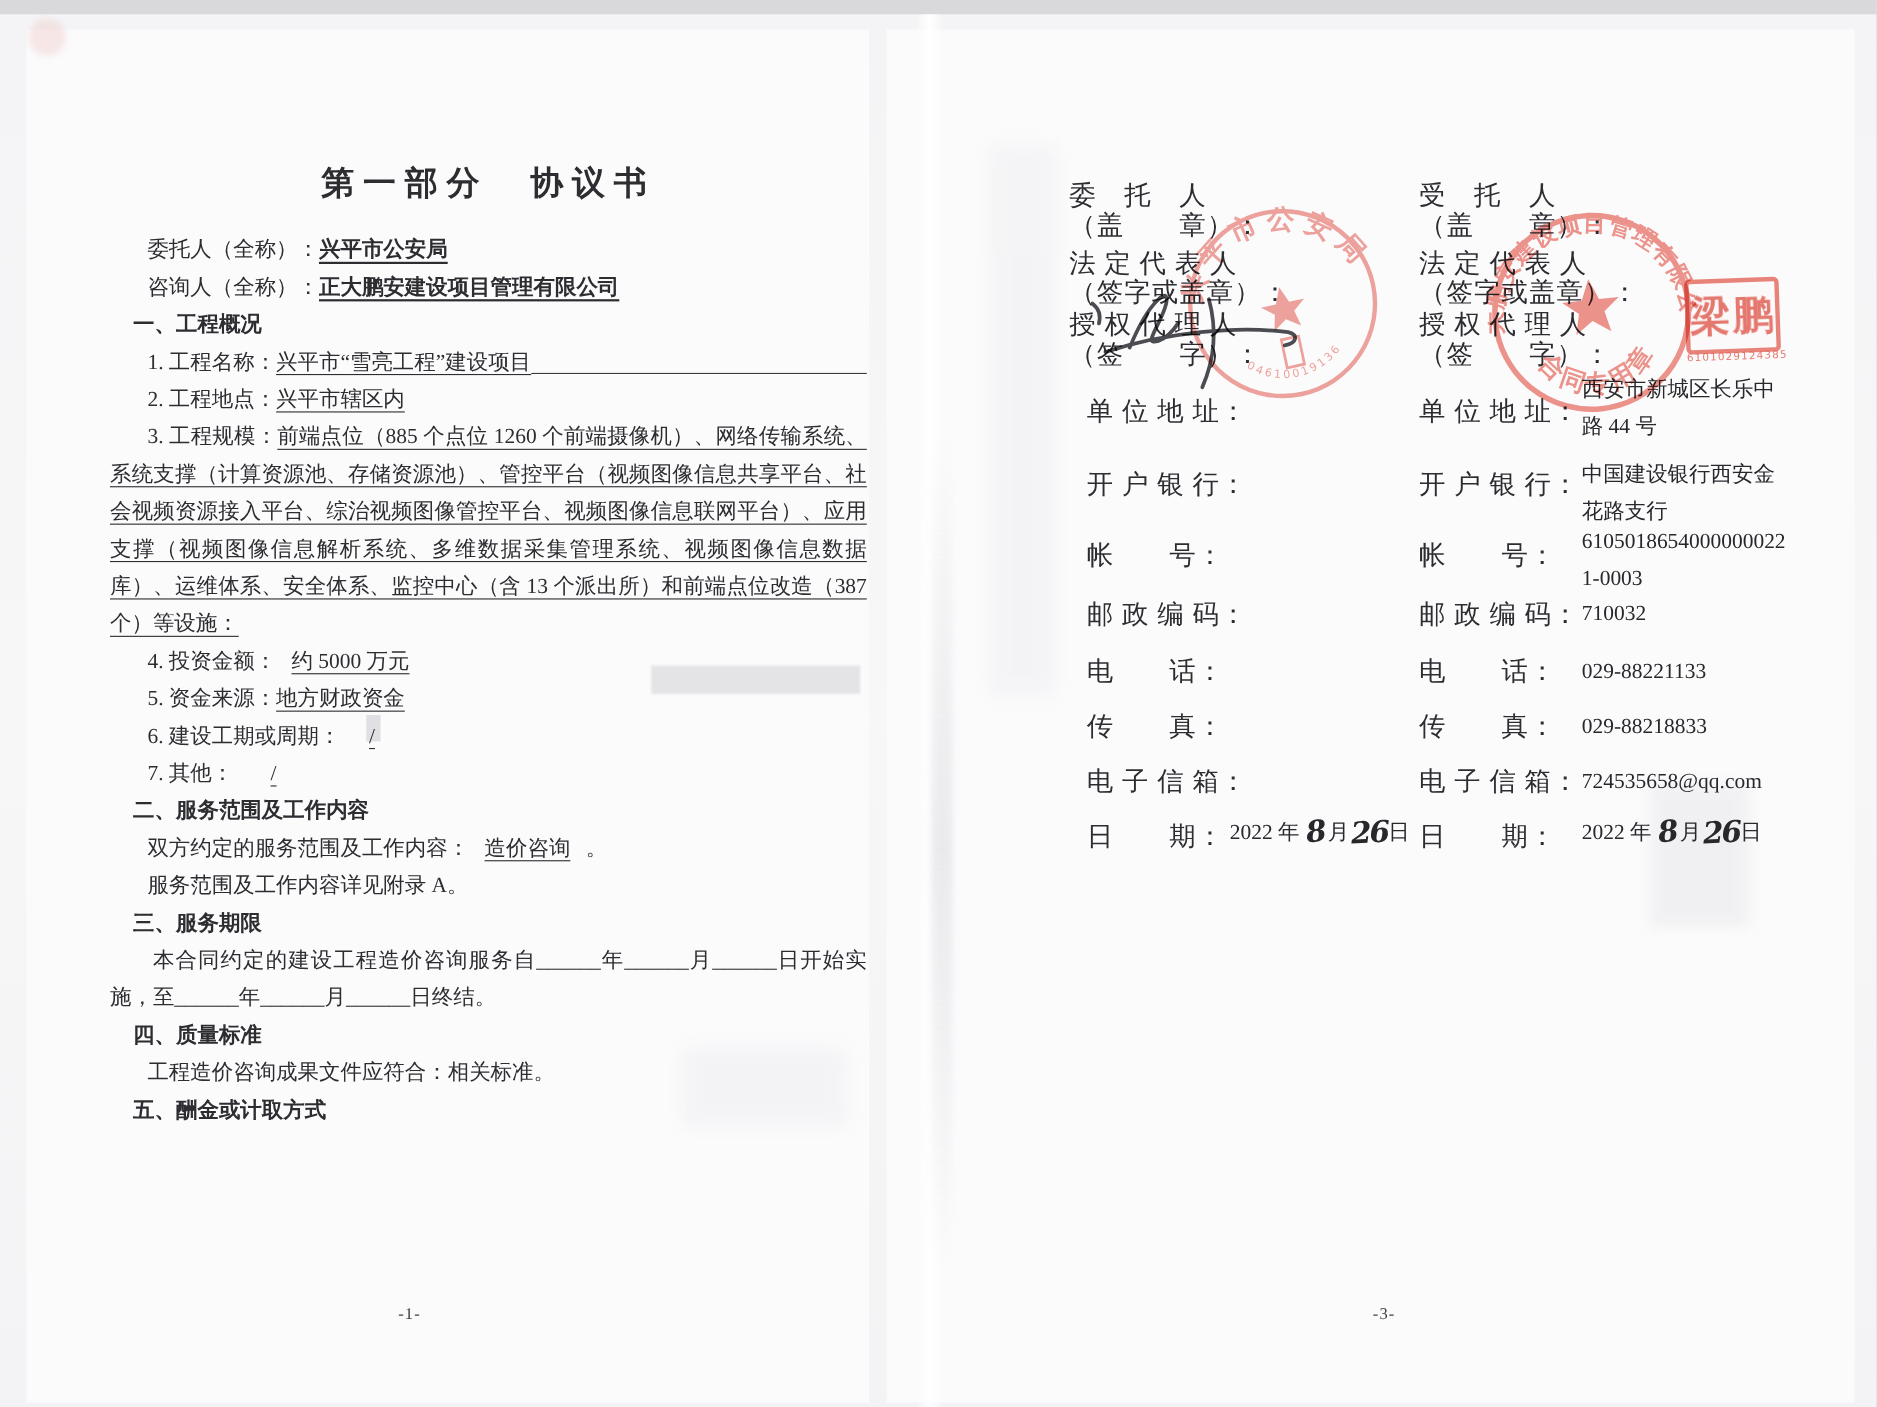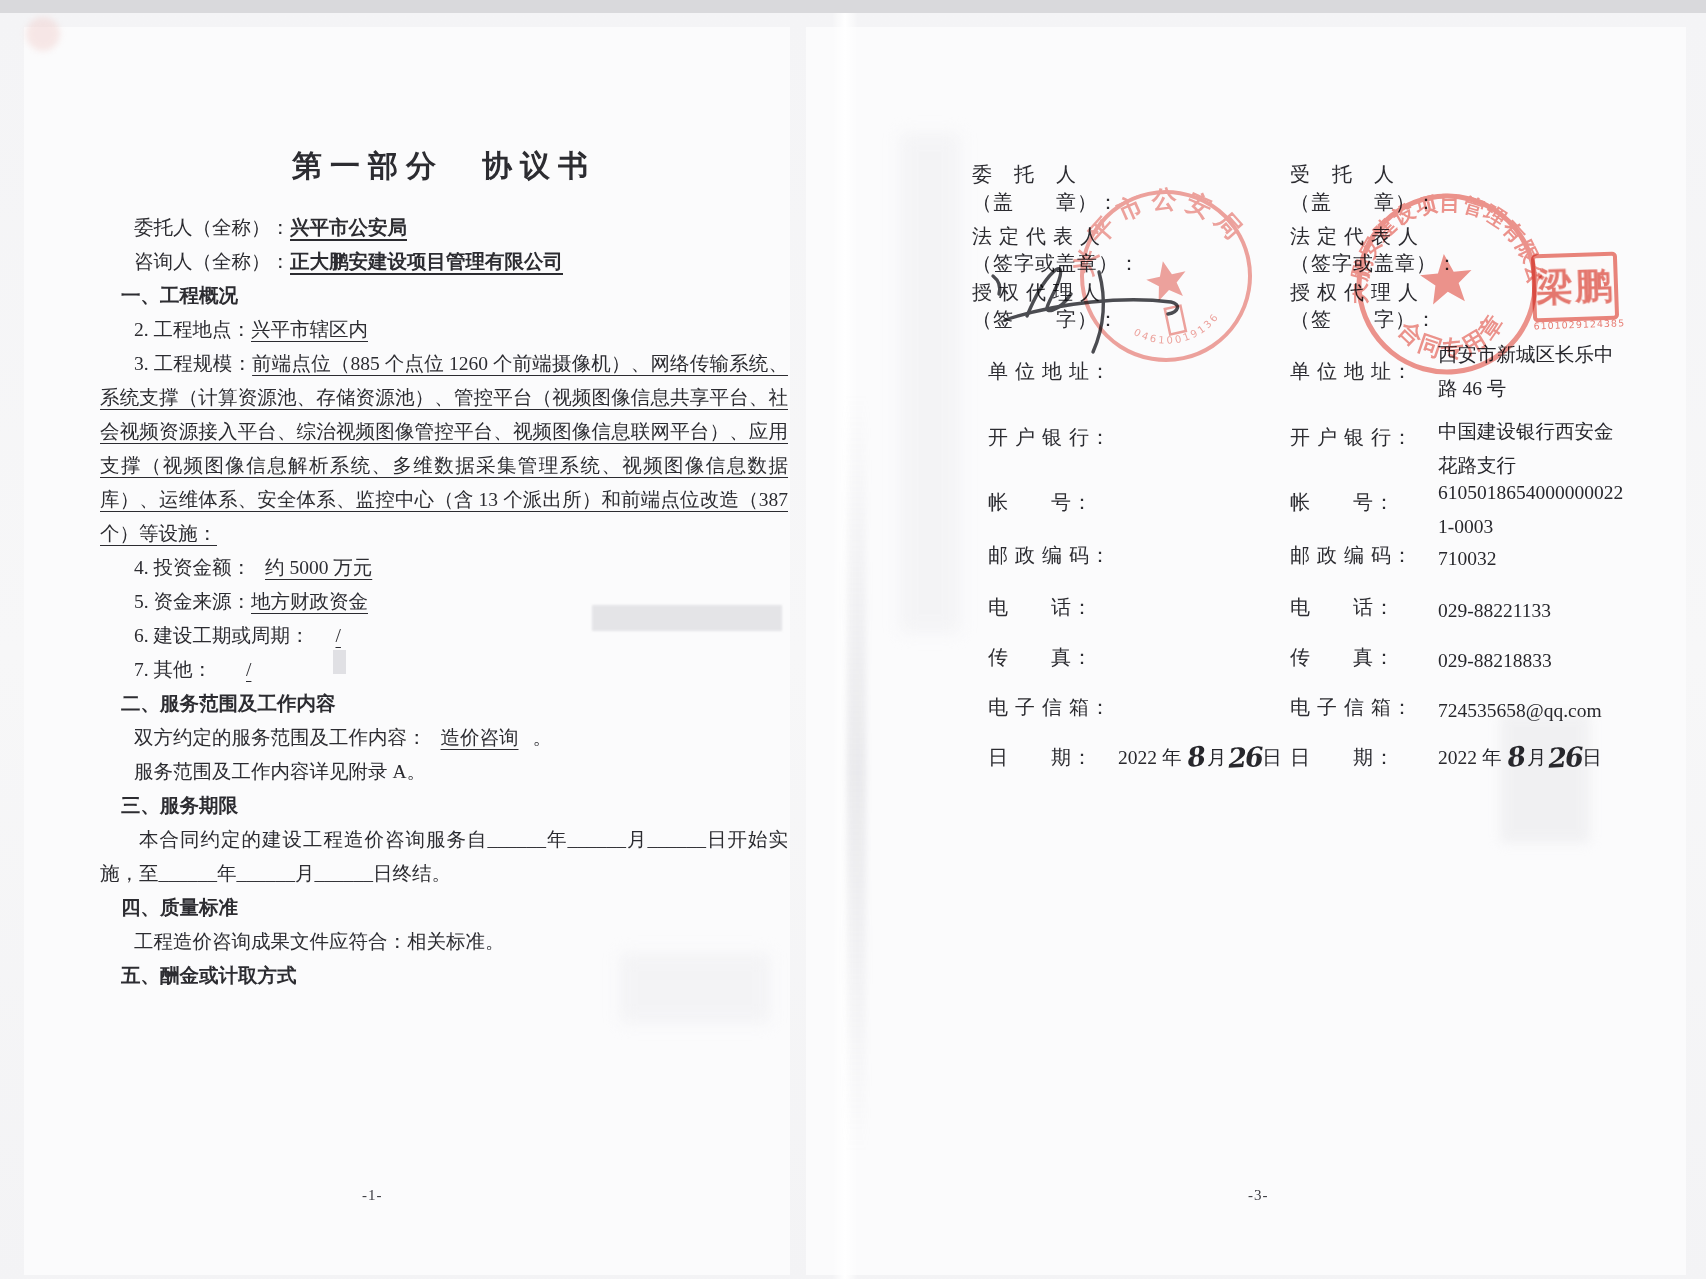--- a/index.html
+++ b/index.html
@@ -26,21 +26,21 @@
   .uv { text-decoration:underline; text-underline-offset:5px; text-decoration-thickness:1px; }
   .row { display:flex; }
   .row .lbl { padding-left:34px; white-space:nowrap; }
   .tail { flex:1 1 auto; border-bottom:1px solid #3a3a3f; margin-bottom:7px; }
   .pad-s { padding:0 26px; }
   .pad-m { padding:0 34px; }
   .pad-w { padding:0 14px; }
   .pnum { position:absolute; font-size:15px; letter-spacing:1px; color:#3b3b41; }
 
   
-  .l3 { position:absolute; font-size:20px; white-space:pre; color:#2c2c31; letter-spacing:1px; }
+  .l3 { position:absolute; font-size:24px; white-space:pre; color:#2c2c31; letter-spacing:1px; }
   .v3 { position:absolute; font-size:19.5px; line-height:34px; white-space:pre; color:#27272c; }
   .hand { display:inline-block; font-size:27px; line-height:1; font-style:italic; font-weight:600;
           transform:rotate(-6deg) translateY(2px); margin:0 1px; font-family:"DejaVu Serif",serif; }
   .hand2 { transform:rotate(-3deg) translateY(3px); letter-spacing:-2px; }
 
   
   .seal { position:absolute; mix-blend-mode:multiply; pointer-events:none; }
   .stamp-box { position:absolute; left:1532px; top:240px; width:86px; height:68px;
     border:4px solid rgba(228,86,74,.72); border-radius:5px; transform:rotate(-2deg);
     mix-blend-mode:multiply; display:flex; align-items:center; justify-content:center;
@@ -80,20 +80,25 @@
 
   <div id="p1">
     <div class="t">第一部分　协议书</div>
 
     <p class="ln indi"><span>委托人（全称）：</span><span class="pv">兴平市公安局</span></p>
     <p class="ln indi"><span>咨询人（全称）：</span><span class="pv">正大鹏安建设项目管理有限公司</span></p>
 
 
     <p class="ln sec">一、工程概况</p>
 
+    <div class="ln row">
+        <span class="lbl">1. 工程名称：</span>
+        <span class="uv">兴平市“雪亮工程”建设项目</span>
+        <span class="tail"></span>
+      </div>
     <p class="ln indi"><span>2. 工程地点：</span><span class="uv">兴平市辖区内</span></p>
     <p class="ln indi"><span>3. 工程规模：</span><span class="uv">前端点位（885 个点位 1260 个前端摄像机）、网络传输系统、系统支撑（计算资源池、存储资源池）、管控平台（视频图像信息共享平台、社会视频资源接入平台、综治视频图像管控平台、视频图像信息联网平台）、应用支撑（视频图像信息解析系统、多维数据采集管理系统、视频图像信息数据库）、运维体系、安全体系、监控中心（含 13 个派出所）和前端点位改造（387 个）等设施：</span></p>
     <p class="ln indi"><span>4. 投资金额：</span><span class="uv pad-w">约 5000 万元</span></p>
     <p class="ln indi"><span>5. 资金来源：</span><span class="uv">地方财政资金</span></p>
     <p class="ln indi"><span>6. 建设工期或周期：</span><span class="uv pad-s">/</span></p>
     <p class="ln indi"><span>7. 其他：</span><span class="uv pad-m">/</span></p>
 
     <p class="ln sec">二、服务范围及工作内容</p>
     <p class="ln indi"><span>双方约定的服务范围及工作内容：</span><span class="uv pad-w">造价咨询</span><span>。</span></p>
     <p class="ln indi">服务范围及工作内容详见附录 A。</p>
@@ -133,21 +138,21 @@
   <div class="l3" style="left:1290px;top:293px;">（签　　字）：</div>
   <div class="l3" style="left:1290px;top:345px;">单 位 地 址：</div>
   <div class="l3" style="left:1290px;top:411px;">开 户 银 行：</div>
   <div class="l3" style="left:1290px;top:476px;">帐　　号：</div>
   <div class="l3" style="left:1290px;top:529px;">邮 政 编 码：</div>
   <div class="l3" style="left:1290px;top:581px;">电　　话：</div>
   <div class="l3" style="left:1290px;top:631px;">传　　真：</div>
   <div class="l3" style="left:1290px;top:681px;">电 子 信 箱：</div>
   <div class="l3" style="left:1290px;top:731px;">日　　期：</div>
 
-  <div class="v3" style="left:1438px;top:325px;"><span>西安市新城区长乐中</span><br><span>路 46 号</span></div>
+  <div class="v3" style="left:1438px;top:325px;"><span>西安市新城区长乐中</span><br><span>路 44 号</span></div>
   <div class="v3" style="left:1438px;top:402px;"><span>中国建设银行西安金</span><br><span>花路支行</span></div>
   <div class="v3" style="left:1438px;top:463px;"><span>6105018654000000022</span><br><span>1-0003</span></div>
   <div class="v3" style="left:1438px;top:529px;">710032</div>
   <div class="v3" style="left:1438px;top:581px;">029-88221133</div>
   <div class="v3" style="left:1438px;top:631px;text-align:center;">029-88218833</div>
   <div class="v3" style="left:1438px;top:681px;">724535658@qq.com</div>
   <div class="v3" style="left:1438px;top:728px;"><span>2022 年</span> <span class="hand">8</span><span>月</span><span class="hand hand2">26</span><span>日</span></div>
 
   <div class="pnum" style="left:1248px;top:1174px;">-3-</div>
 

